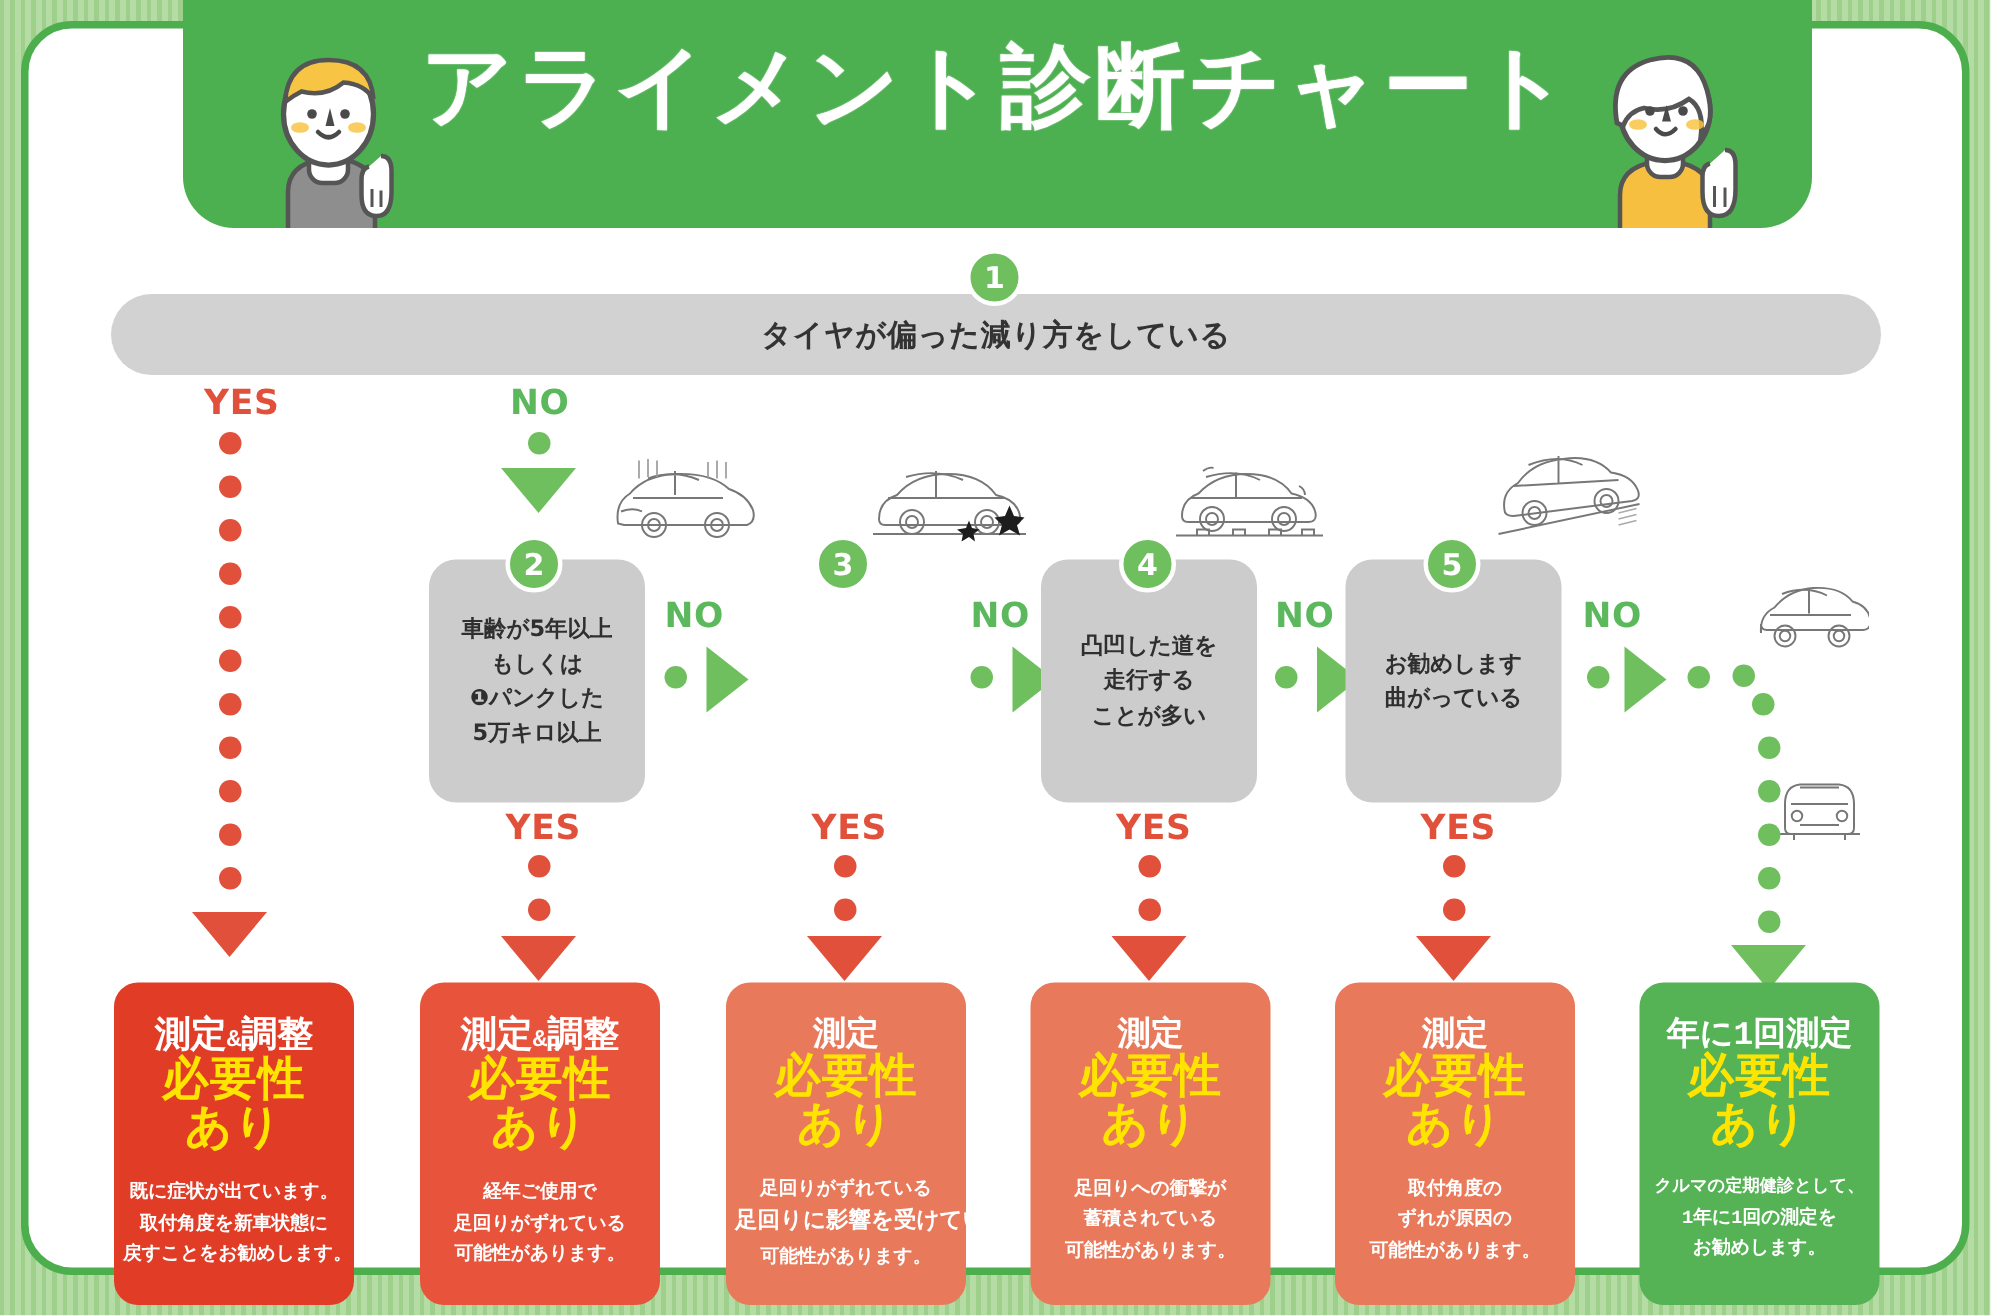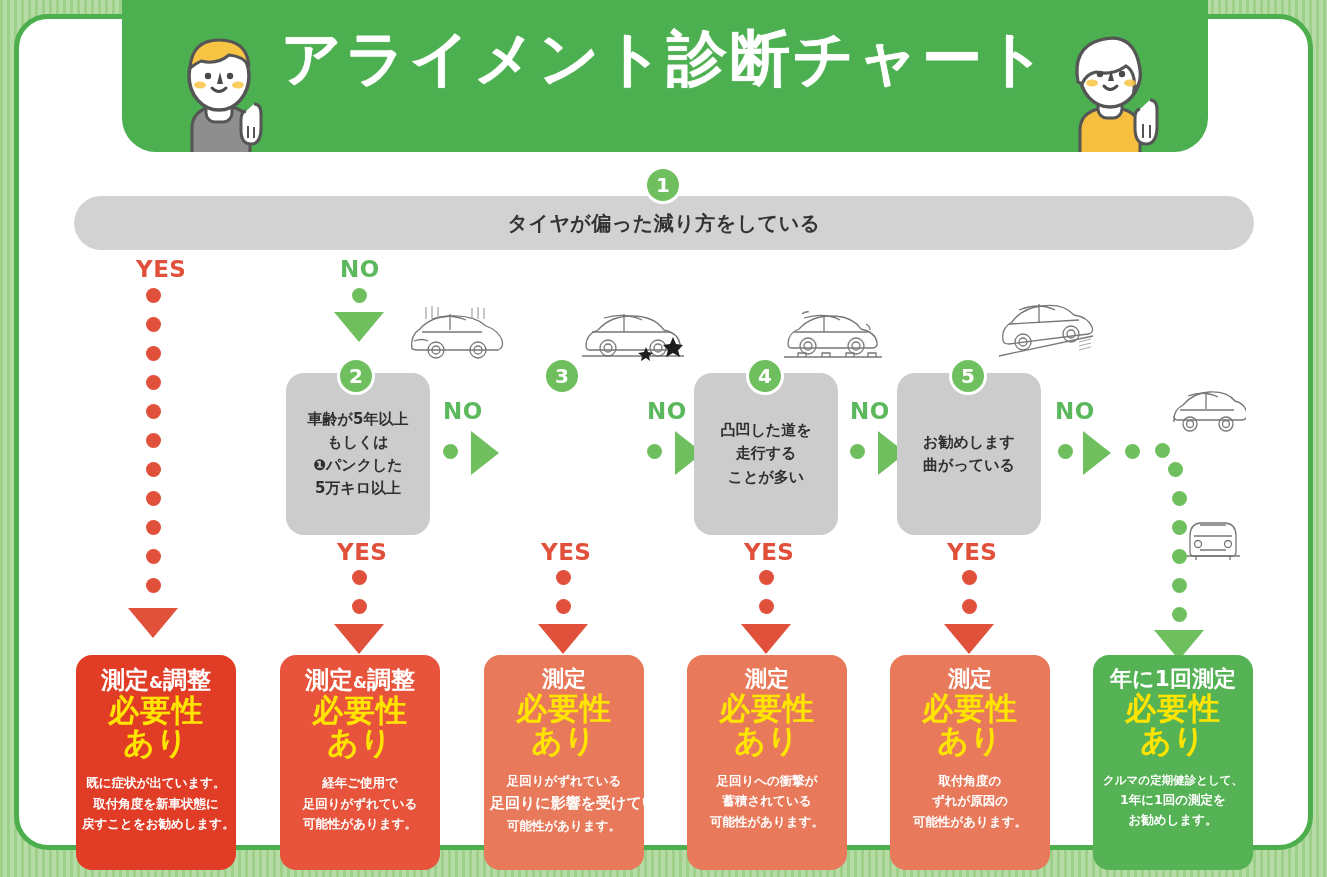--- a/index.html
+++ b/index.html
@@ -128,22 +128,23 @@
     border-left: 28px solid #6fbf5e;
   }
 
   
   .rbox {
     position: absolute;
     width: 160px; height: 215px;
     border-radius: 16px;
     color: #ffffff;
     text-align: center;
-    padding: 12px 6px 10px;
+    padding: 24px 6px 10px;
     overflow: hidden;
+    font-family: Liberation Mono, monospace;
   }
   .rbox .head {
     font-size: 24px; font-weight: bold; line-height: 1.12;
     color: #ffffff;
     display: block;
     white-space: nowrap;
   }
   .rbox .head.small { font-size: 22px; }
   .rbox .amp { font-size: 16px; }
   .rbox .big {

